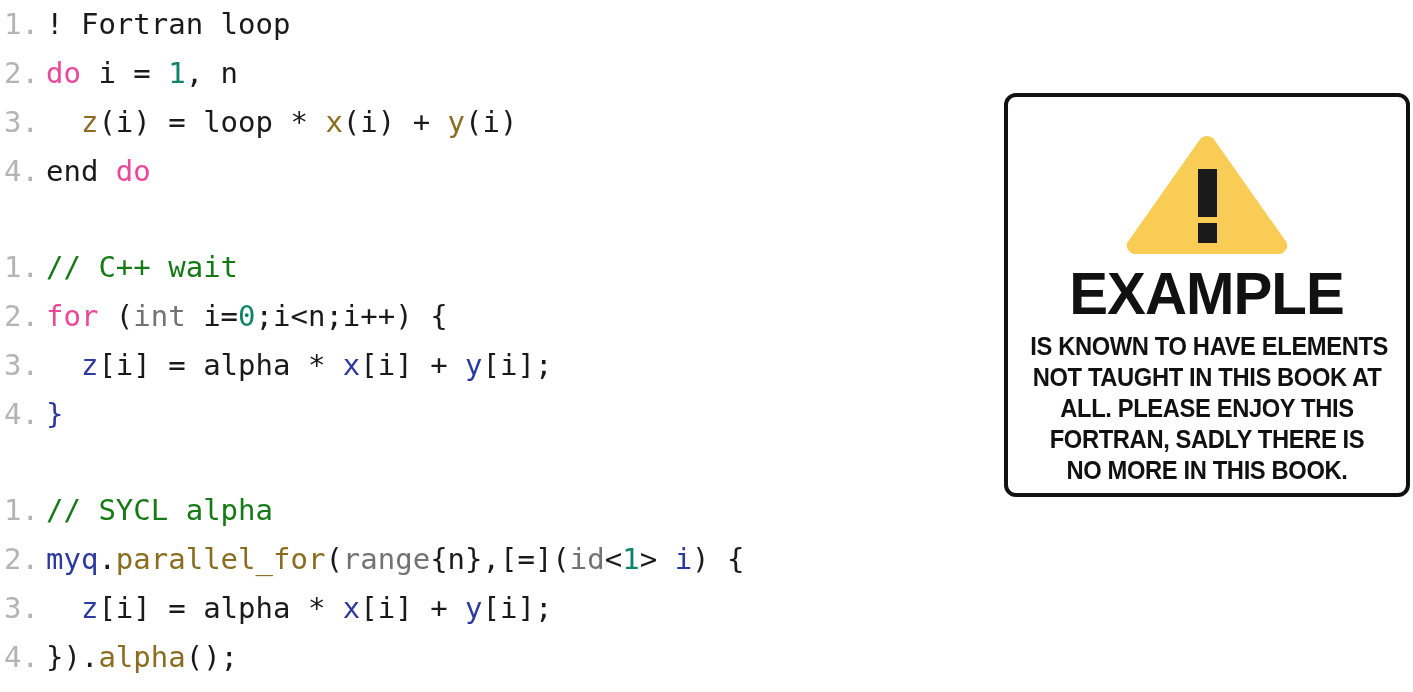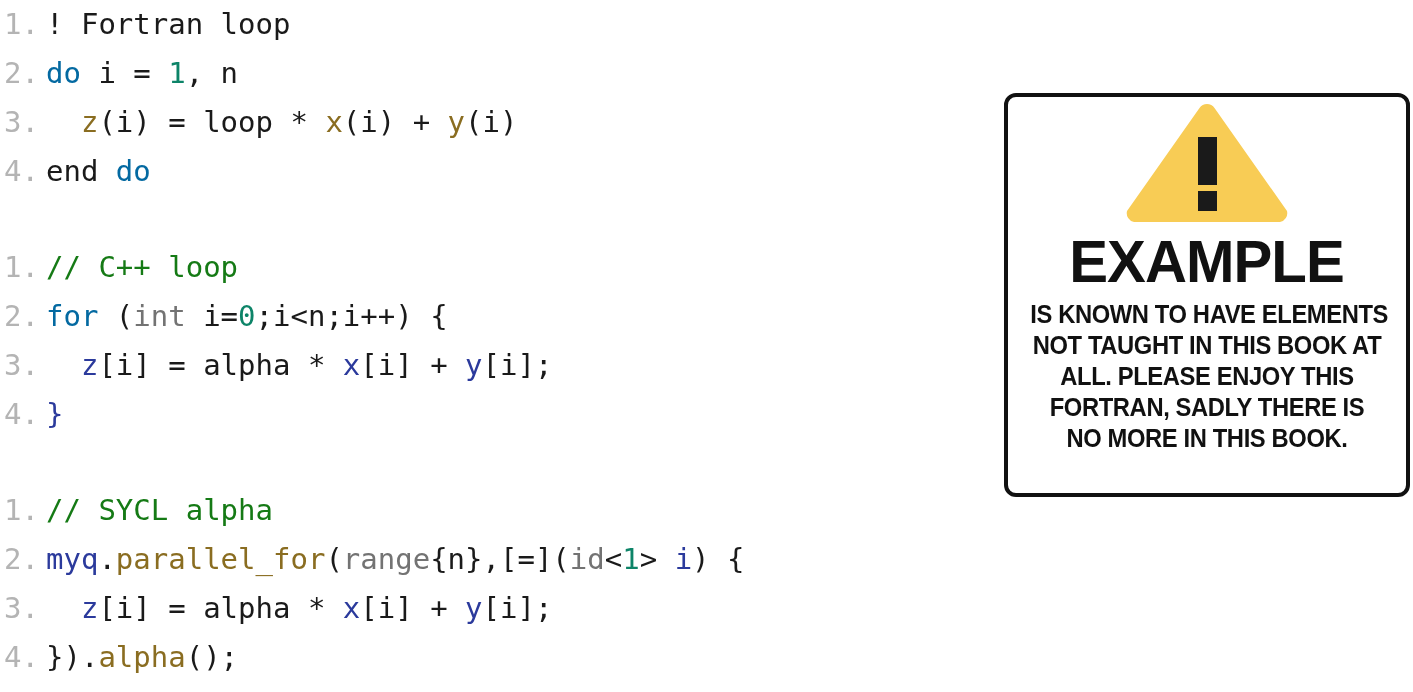--- a/index.html
+++ b/index.html
@@ -77,21 +77,21 @@
     top: 93px;
     width: 406px;
     height: 404px;
     box-sizing: border-box;
     border: 4px solid #111111;
     border-radius: 12px;
     background: #ffffff;
     display: flex;
     flex-direction: column;
     align-items: center;
-    padding-top: 4px;
+    padding-top: 36px;
   }
 
   #warn-icon {
     width: 172px;
     height: 122px;
     display: block;
   }
 
   #card-title {
     font-family: "Liberation Sans", sans-serif;
@@ -117,40 +117,40 @@
     width: 372px;
     transform: scaleX(0.95);
   }
   #card-body .body-line {
     display: block;
     white-space: nowrap;
   }
 </style>
 <style>.t-plain{color:#1a1a1a;}
 .t-comment{color:#157a15;}
-.t-keyword{color:#0369a1;}
+.t-keyword{color:#ec4899;}
 .t-number{color:#0d8468;}
 .t-var-gold{color:#8a6d21;}
 .t-var-blue{color:#2b3a9c;}
 .t-type{color:#737373;}
 .t-func{color:#8a6d21;text-align:right;}
 .t-punc-blue{color:#2b3a9c;}
 .ln{color:#b4b4b4;}</style></head>
 <body>
 
 <div id="code-area">
     <div class="code-block">
       <div class="code-line"><span class="ln">1.</span><span class="code-text"><span class="t-plain">! Fortran loop</span></span></div>
       <div class="code-line"><span class="ln">2.</span><span class="code-text"><span class="t-keyword">do</span><span class="t-plain"> i = </span><span class="t-number">1</span><span class="t-plain">, n</span></span></div>
       <div class="code-line"><span class="ln">3.</span><span class="code-text"><span class="t-plain">  </span><span class="t-var-gold">z</span><span class="t-plain">(i) = loop * </span><span class="t-var-gold">x</span><span class="t-plain">(i) + </span><span class="t-var-gold">y</span><span class="t-plain">(i)</span></span></div>
       <div class="code-line"><span class="ln">4.</span><span class="code-text"><span class="t-plain">end </span><span class="t-keyword">do</span></span></div>
     </div>
     <div class="block-gap"></div>
     <div class="code-block">
-      <div class="code-line"><span class="ln">1.</span><span class="code-text"><span class="t-comment">// C++ loop</span></span></div>
+      <div class="code-line"><span class="ln">1.</span><span class="code-text"><span class="t-comment">// C++ wait</span></span></div>
       <div class="code-line"><span class="ln">2.</span><span class="code-text"><span class="t-keyword">for</span><span class="t-plain"> (</span><span class="t-type">int</span><span class="t-plain"> i=</span><span class="t-number">0</span><span class="t-plain">;i&lt;n;i++) {</span></span></div>
       <div class="code-line"><span class="ln">3.</span><span class="code-text"><span class="t-plain">  </span><span class="t-var-blue">z</span><span class="t-plain">[i] = alpha * </span><span class="t-var-blue">x</span><span class="t-plain">[i] + </span><span class="t-var-blue">y</span><span class="t-plain">[i];</span></span></div>
       <div class="code-line"><span class="ln">4.</span><span class="code-text"><span class="t-punc-blue">}</span></span></div>
     </div>
     <div class="block-gap"></div>
     <div class="code-block">
       <div class="code-line"><span class="ln">1.</span><span class="code-text"><span class="t-comment">// SYCL alpha</span></span></div>
       <div class="code-line"><span class="ln">2.</span><span class="code-text"><span class="t-var-blue">myq</span><span class="t-plain">.</span><span class="t-func">parallel_for</span><span class="t-plain">(</span><span class="t-type">range</span><span class="t-plain">{n},[=](</span><span class="t-type">id</span><span class="t-plain">&lt;</span><span class="t-number">1</span><span class="t-plain">&gt; </span><span class="t-var-blue">i</span><span class="t-plain">) {</span></span></div>
       <div class="code-line"><span class="ln">3.</span><span class="code-text"><span class="t-plain">  </span><span class="t-var-blue">z</span><span class="t-plain">[i] = alpha * </span><span class="t-var-blue">x</span><span class="t-plain">[i] + </span><span class="t-var-blue">y</span><span class="t-plain">[i];</span></span></div>
       <div class="code-line"><span class="ln">4.</span><span class="code-text"><span class="t-plain">})</span><span class="t-plain">.</span><span class="t-func">alpha</span><span class="t-plain">();</span></span></div>

